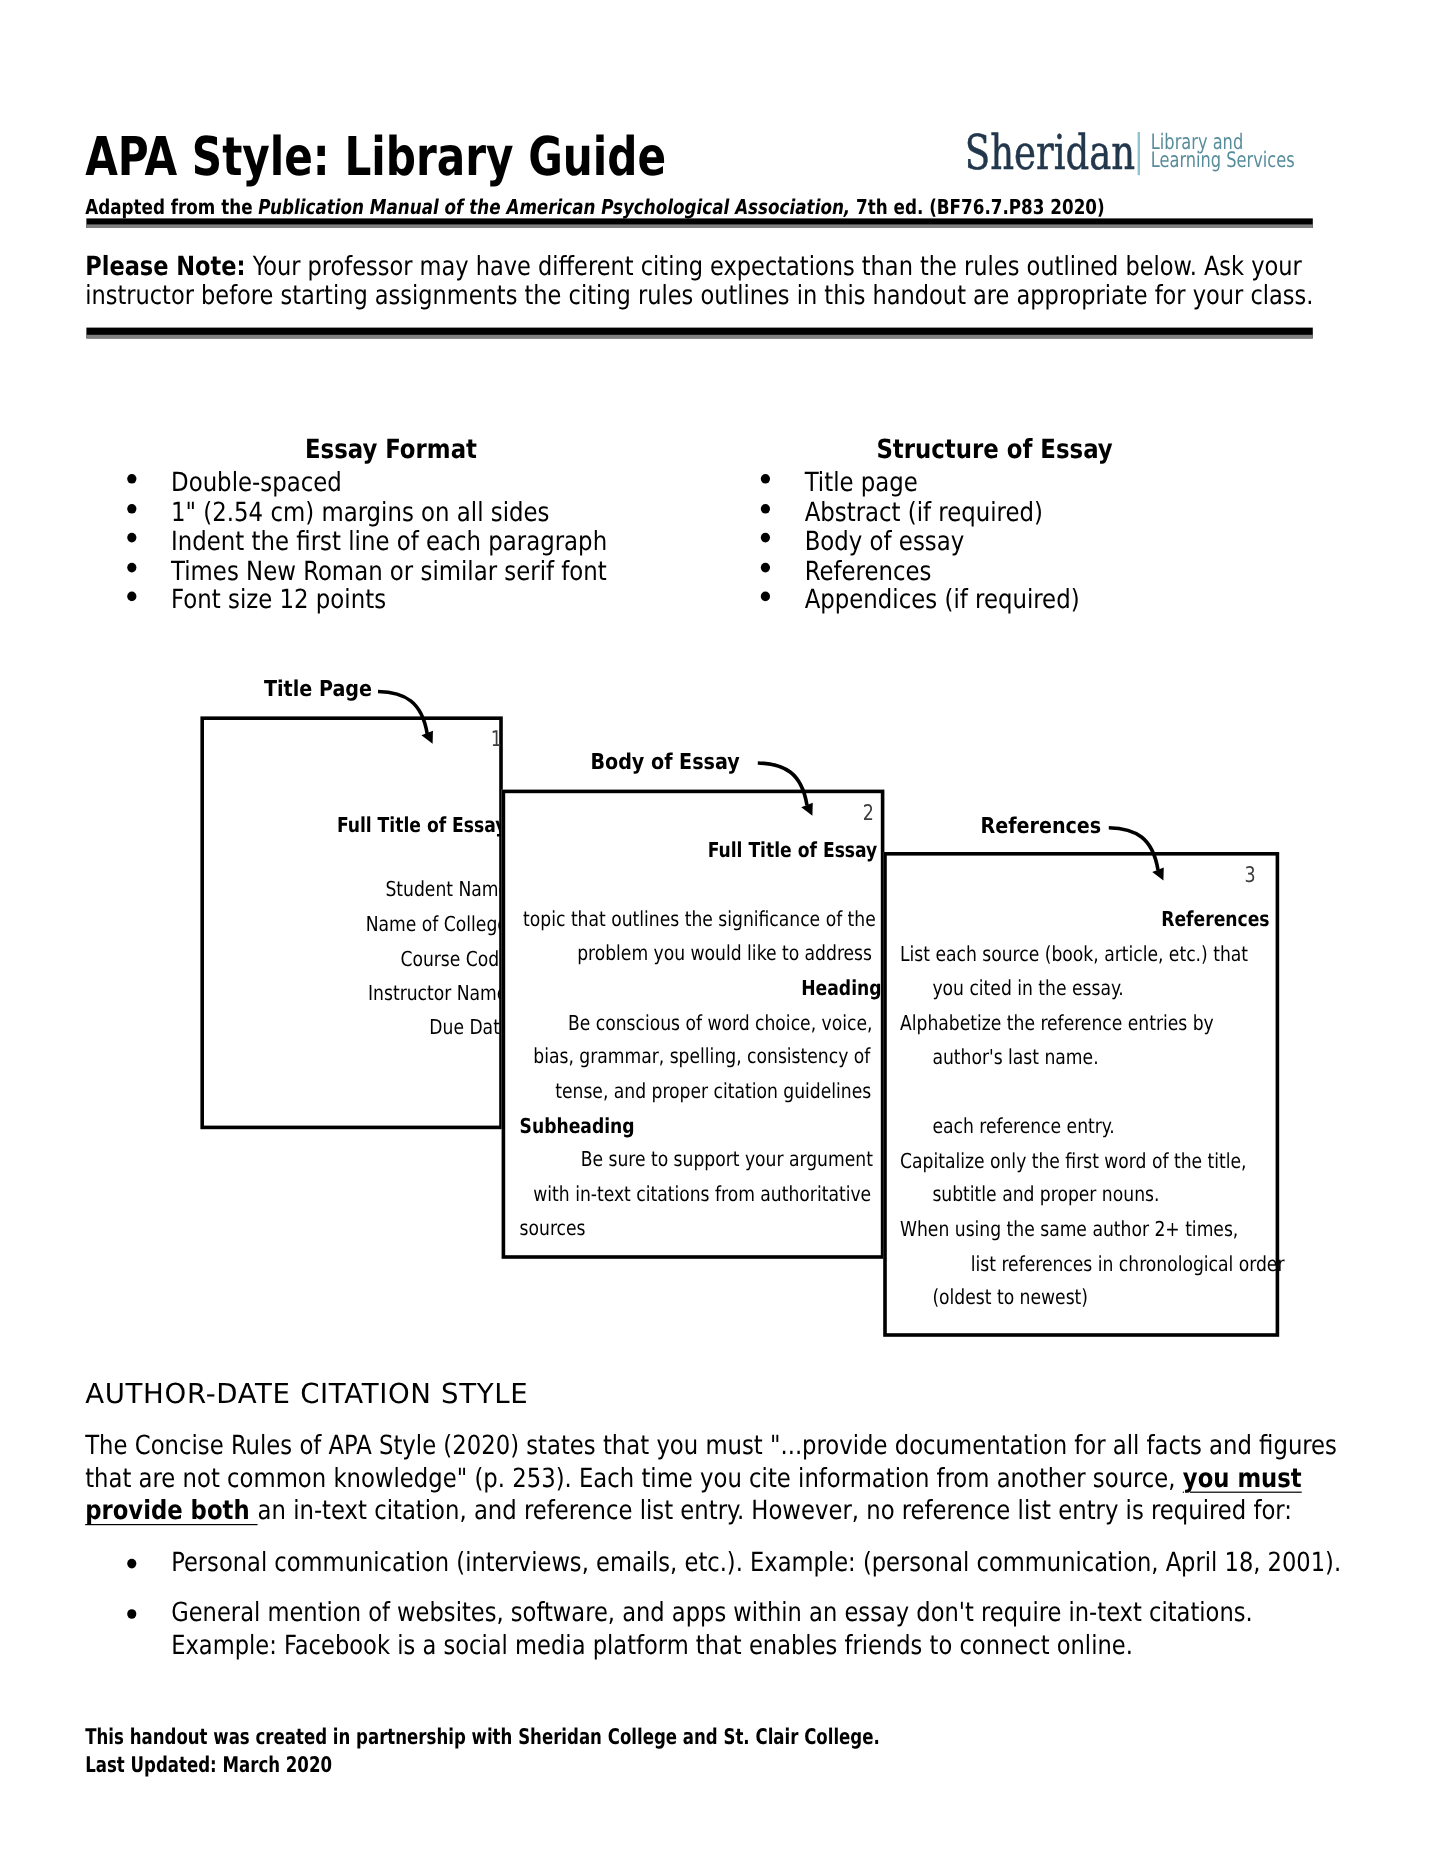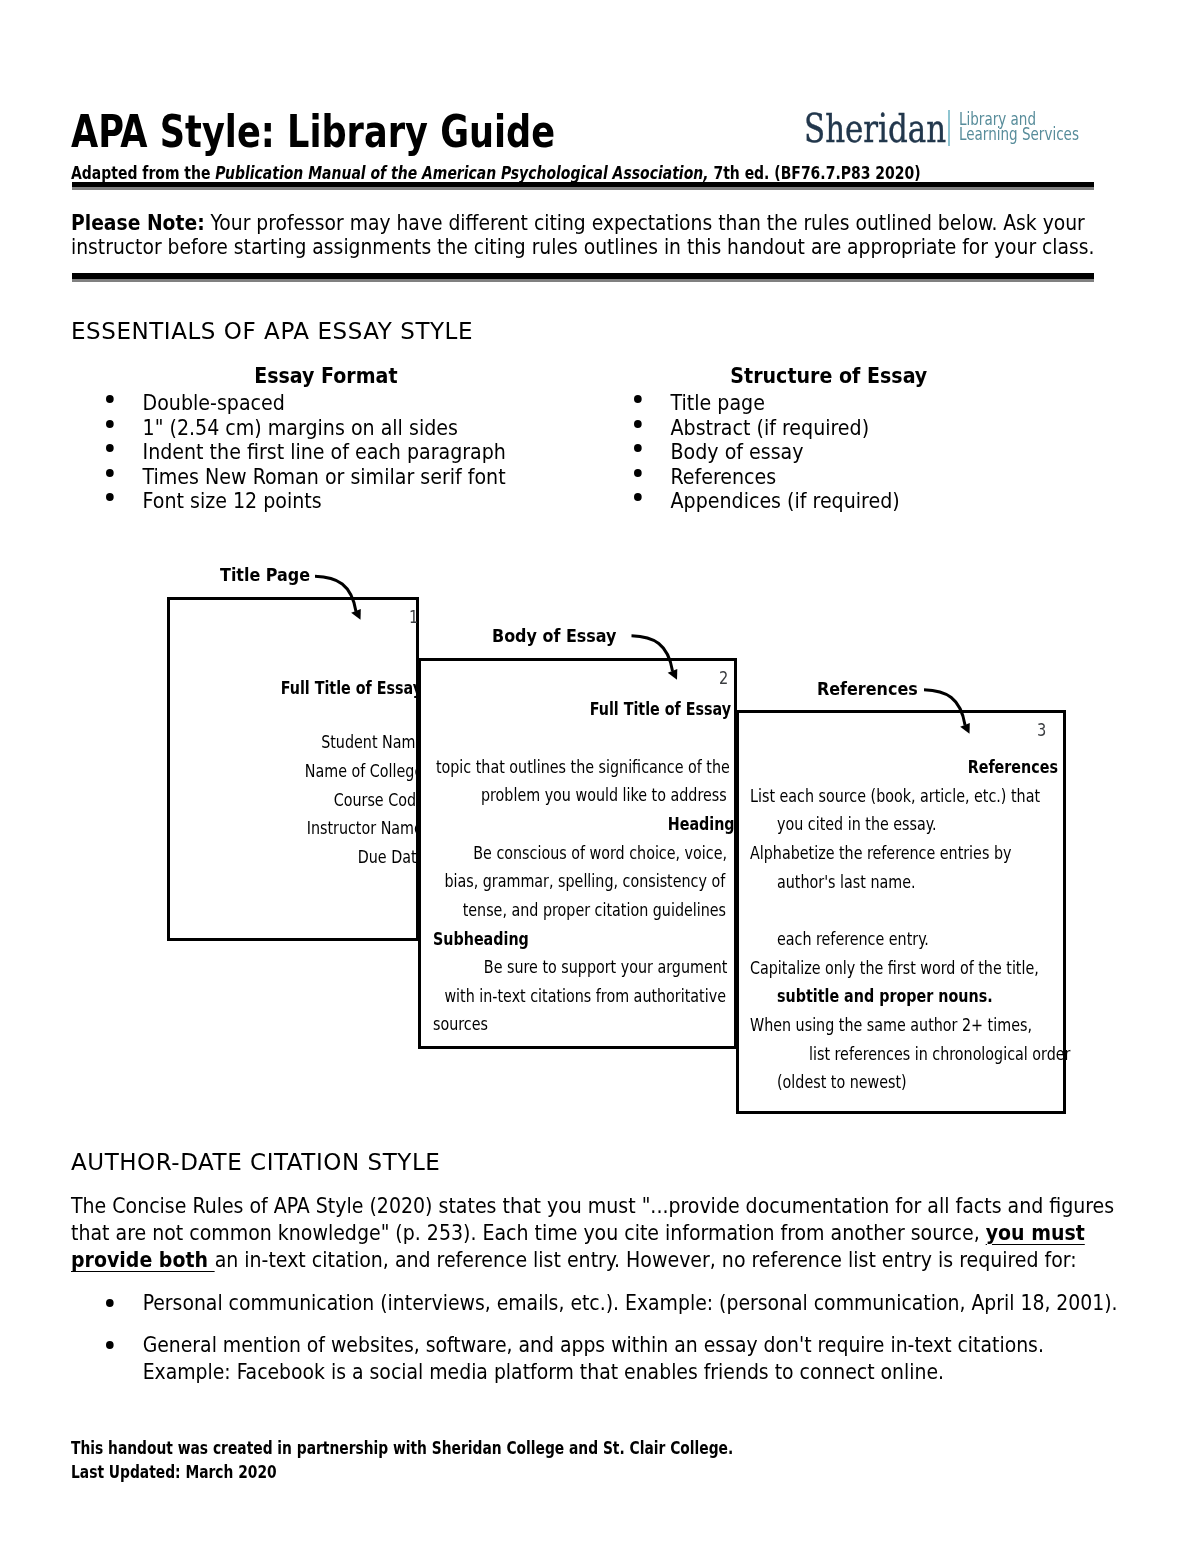--- a/index.html
+++ b/index.html
@@ -109,21 +109,20 @@
     <div class="logo-bar"></div>
     <div class="logo-tag"><span>Library and</span><br><span>Learning Services</span></div>
   </div>
 
   <div class="rule dbl" style="left:72px;top:182px;width:1022px;height:5.4px;"></div>
 
   <div class="note"><b>Please Note:</b><span> Your professor may have different citing expectations than the rules outlined below. Ask your instructor before starting assignments the citing rules outlines in this handout are appropriate for your class.</span></div>
 
   <div class="rule dbl" style="left:72px;top:273px;width:1022px;height:5.7px;"></div>
 
-  <div class="sec-head" style="top:320px">ESSENTIALS OF APA ESSAY STYLE</div>
 
   <div class="col" style="left:106px;top:364px;width:457px">
     <div class="col-title">Essay Format</div>
     <ul>
       <li>Double-spaced</li>
       <li>1" (2.54 cm) margins on all sides</li>
       <li>Indent the first line of each paragraph</li>
       <li>Times New Roman or similar serif font</li>
       <li>Font size 12 points</li>
     </ul>
@@ -167,21 +166,21 @@
 
     <div class="pbox" style="left:736px;top:170px;width:329.5px;height:404px;"></div>
     <div class="pnum" style="left:1037px;top:181px;">3</div>
     <div class="ptext b c" style="left:739px;top:213px;width:323px;"><span class="sx">References</span></div>
     <div class="ptext" style="left:750px;top:242px;"><span class="sx">List each source (book, article, etc.) that</span></div>
     <div class="ptext" style="left:777px;top:270px;"><span class="sx">you cited in the essay.</span></div>
     <div class="ptext" style="left:750px;top:299px;"><span class="sx">Alphabetize the reference entries by</span></div>
     <div class="ptext" style="left:777px;top:328px;"><span class="sx">author's last name.</span></div>
     <div class="ptext" style="left:777px;top:385px;"><span class="sx">each reference entry.</span></div>
     <div class="ptext" style="left:750px;top:414px;"><span class="sx">Capitalize only the first word of the title,</span></div>
-    <div class="ptext" style="left:777px;top:442px;font-weight:bold;"><span class="sx">subtitle and proper nouns.</span></div>
+    <div class="ptext" style="left:777px;top:442px;"><span class="sx">subtitle and proper nouns.</span></div>
     <div class="ptext" style="left:750px;top:471px;"><span class="sx">When using the same author 2+ times,</span></div>
     <div class="ptext" style="left:777px;top:500px;margin-left:32px;"><span class="sx">list references in chronological order</span></div>
     <div class="ptext" style="left:777px;top:528px;"><span class="sx">(oldest to newest)</span></div>
 
     <div class="dlabel" style="left:220px;top:26px;">Title Page</div>
     <div class="dlabel" style="left:492px;top:87px;">Body of Essay</div>
     <div class="dlabel" style="left:817px;top:140px;">References</div>
 
     <svg class="diag-arrow" width="1200" height="600">
       <g fill="none" stroke="#000" stroke-width="3" stroke-linecap="butt">

